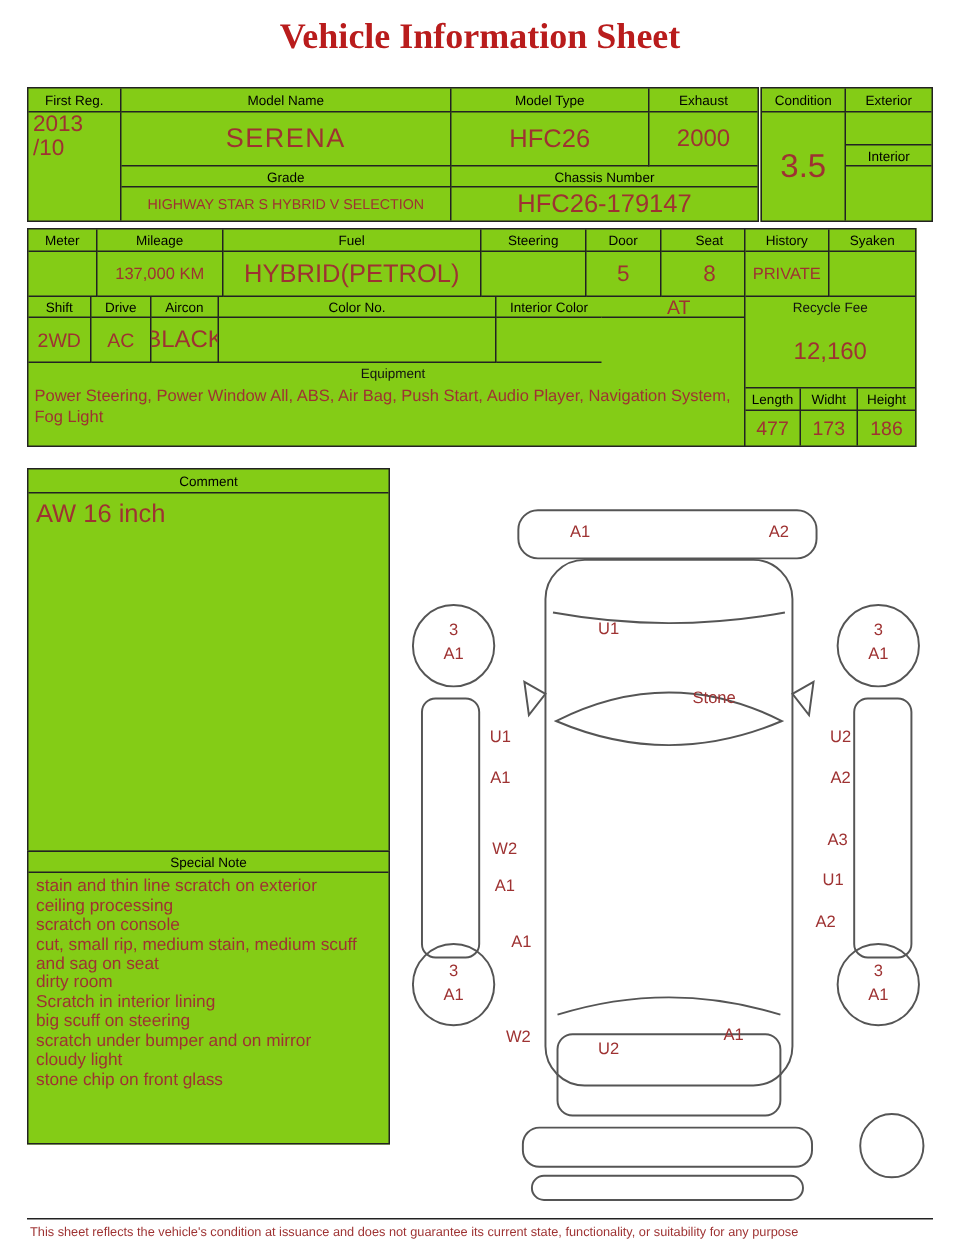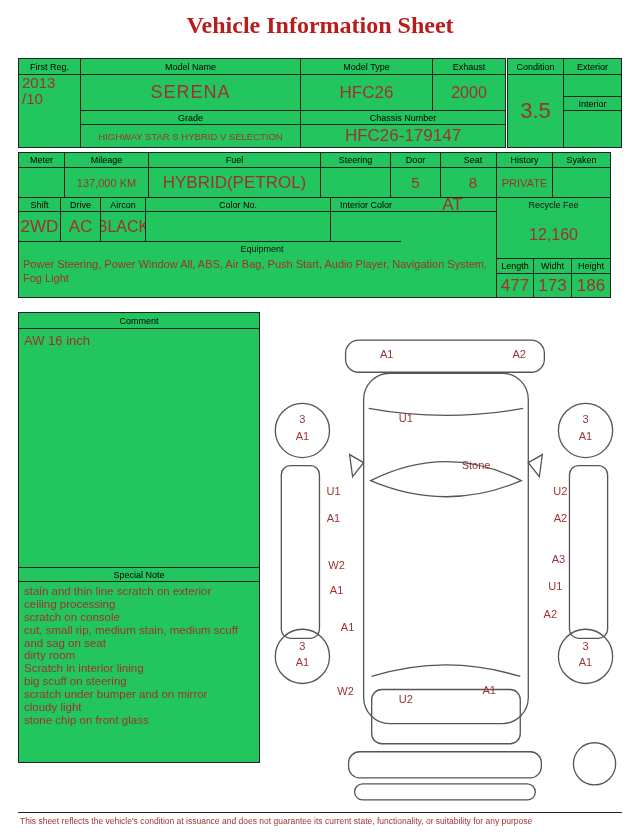--- a/index.html
+++ b/index.html
@@ -7,28 +7,28 @@
   body {
     width:640px; height:835px; position:relative;
     font-family:"Liberation Sans", sans-serif; color:#111;
     overflow:hidden;
   }
   .title {
     position:absolute; top:12px; left:0; width:100%;
     text-align:center; font-family:"Liberation Serif", serif;
     font-size:24px; font-weight:600; color:#b91c1c;
   }
-  .box { position:absolute; border:1px solid #222; background:#22c55e; }
+  .box { position:absolute; border:1px solid #222; background:#84cc16; }
   .grid { display:grid; }
   .col { display:flex; flex-direction:column; }
   .lbl { font-size:9px; color:#000; display:flex; align-items:center; justify-content:center; overflow:hidden; white-space:nowrap; }
   .val { color:#9e3232; display:flex; align-items:center; justify-content:center; overflow:hidden; white-space:nowrap; }
   .br { border-right:1px solid #222; }
   .bb { border-bottom:1px solid #222; }
-  .fs11{font-size:11px}.fs13{font-size:17px}.fs15{font-size:15px}.fs16{font-size:16px}
+  .fs11{font-size:11px}.fs13{font-size:13px}.fs15{font-size:15px}.fs16{font-size:16px}
   .fs17{font-size:17px}.fs18{font-size:18px;letter-spacing:1px}.fs22{font-size:22px}
 
   
   .t-main { left:18px; top:58px; width:488px; height:90px;
     grid-template-columns:62px 220px 132px 1fr; grid-template-rows:16px 36px 14px 1fr; }
   .c-fr-lbl{grid-area:1/1}.c-mn-lbl{grid-area:1/2}.c-mt-lbl{grid-area:1/3}.c-ex-lbl{grid-area:1/4}
   .c-fr-val{grid-area:2/1/5/2; display:flex; flex-direction:column; align-items:flex-start;
     padding-left:3px; font-size:15px; line-height:1.08; color:#9e3232;}
   .c-mn-val{grid-area:2/2}.c-mt-val{grid-area:2/3}.c-ex-val{grid-area:2/4}
   .c-gr-lbl{grid-area:3/2}.c-ch-lbl{grid-area:3/3/4/5}
@@ -54,21 +54,21 @@
   .hist-a { display:grid; grid-template-columns:56px 1fr; grid-template-rows:15px 30px; }
   .recycle-lbl { height:14px; font-size:9px; display:flex; align-items:center; justify-content:center; }
   .recycle-val { height:47px; }
   .dims { display:grid; grid-template-columns:37px 38px 1fr; }
   .dims-lbl { height:15px; }
   .dims-val { flex:1; }
 
   
   .t-comment { left:18px; top:312px; width:242px; height:256px; }
   .comment-hdr { height:16px; font-size:9px; }
-  .comment-body { flex:1; color:#9e3232; font-size:13px; padding:4px 5px; line-height:1.2; }
+  .comment-body { flex:1; color:#9e3232; font-size:17px; padding:4px 5px; line-height:1.2; }
   .t-note { left:18px; top:567px; width:242px; height:196px; }
   .note-hdr { height:14px; font-size:9px; }
   .note-body { flex:1; padding:3px 5px; overflow:hidden; }
   .note-line { color:#9e3232; font-size:11.5px; line-height:1.12; }
 
   
   .diagram { position:absolute; left:268px; top:310px; width:372px; height:502px; }
   .diagram svg { display:block; }
 
   .bottom-rule { position:absolute; left:18px; top:812px; width:604px; border-top:1px solid #222; }

